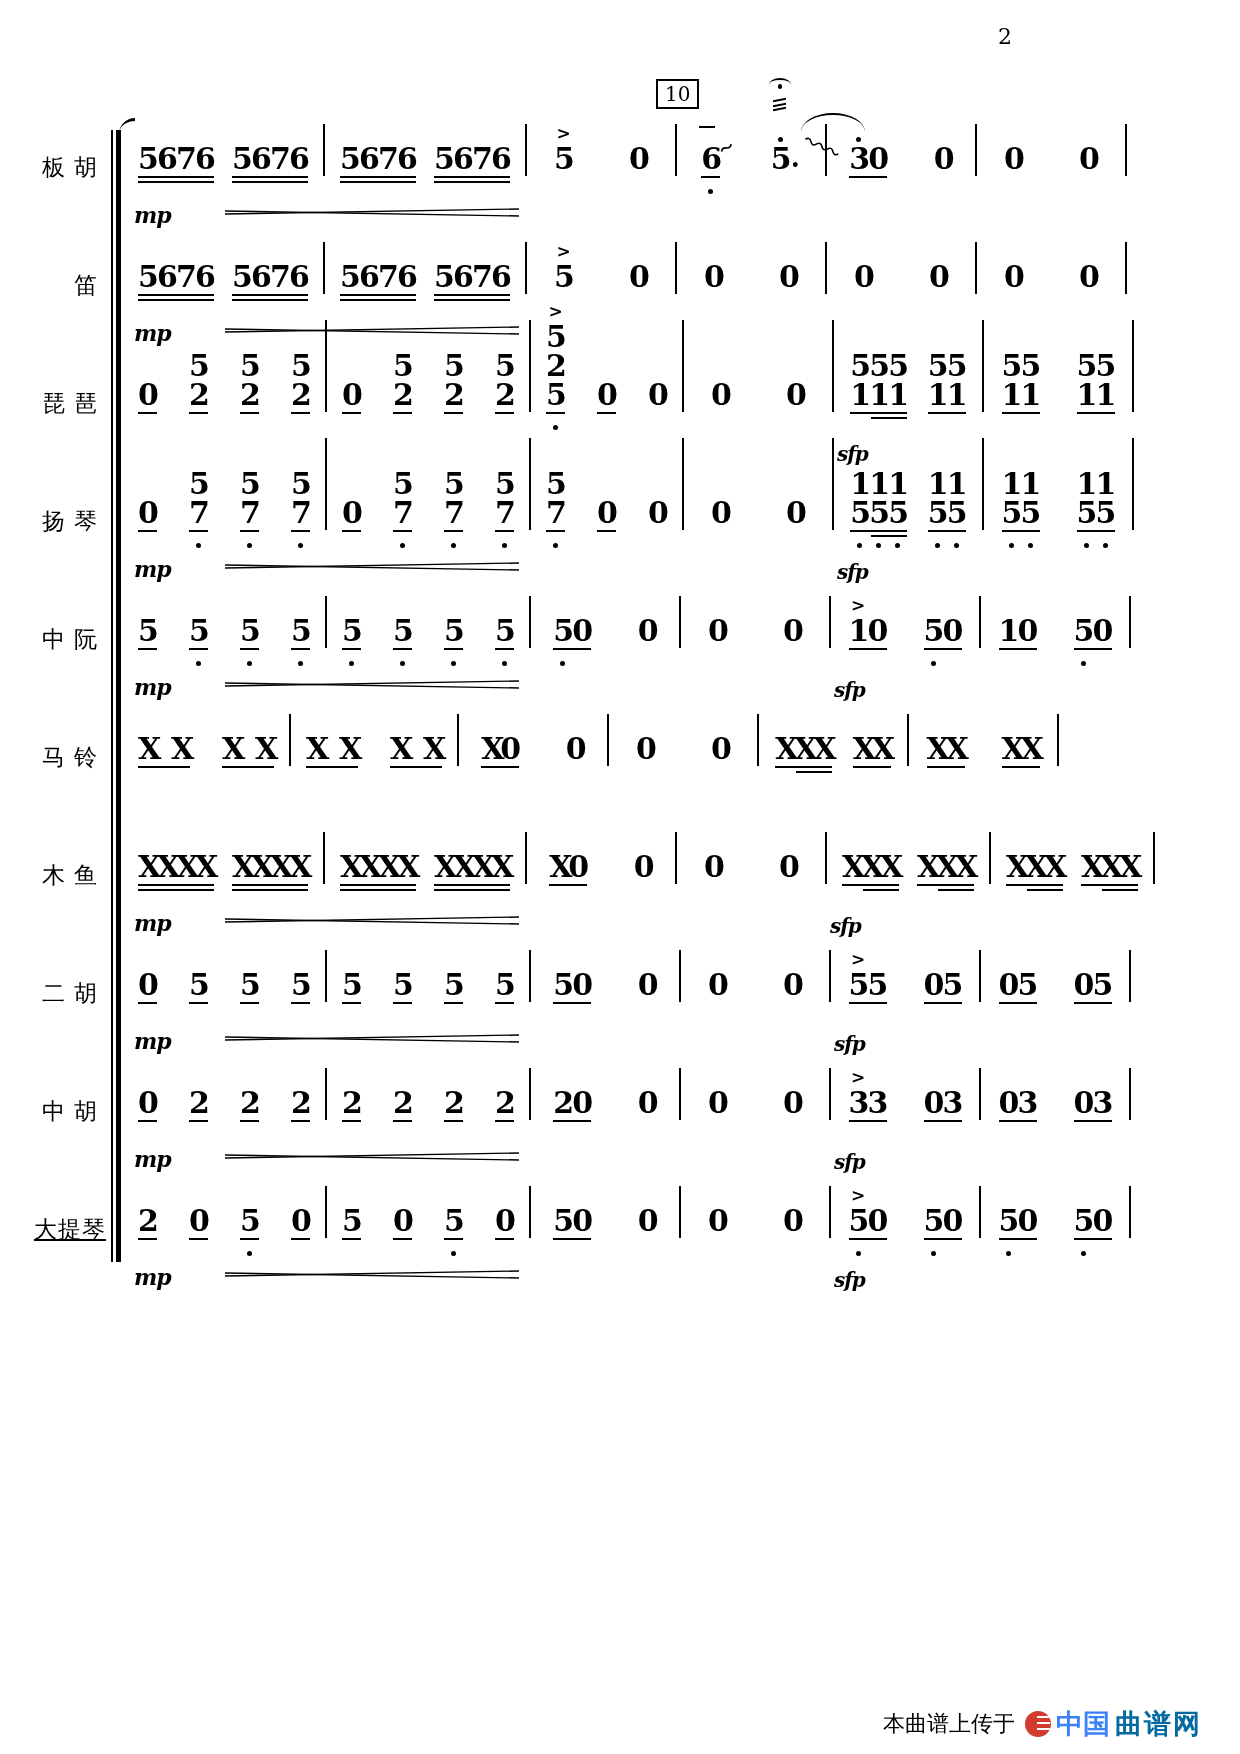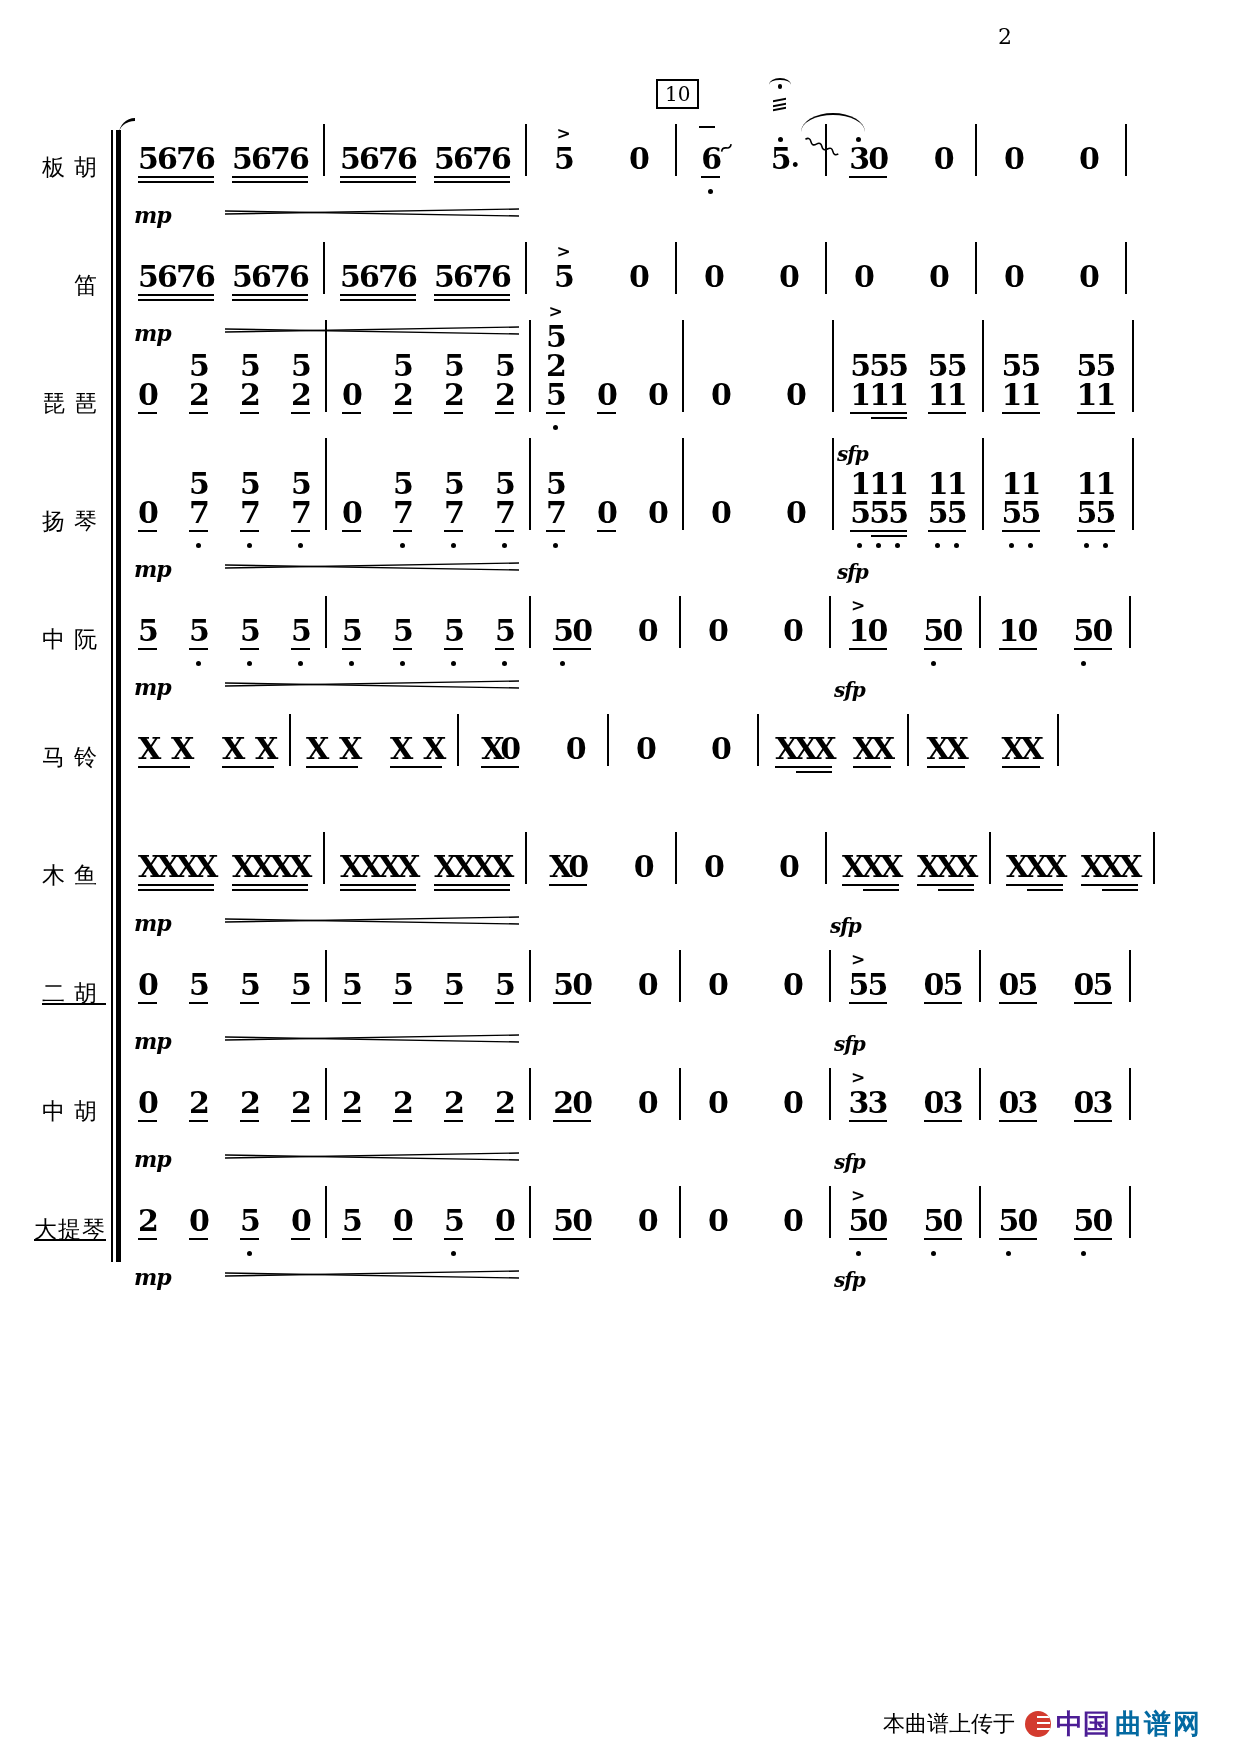--- a/index.html
+++ b/index.html
@@ -52,21 +52,21 @@
         border-top:2.5px solid #000;border-radius:50% 50% 0 0/100% 100% 0 0;}
   .rehearsal{position:absolute;top:-56px;left:-26px;border:2px solid #000;background:#fff;
              padding:0 7px;font:20px "DejaVu Serif",serif;line-height:26px;}
   
   .footer{position:absolute;top:1686px;right:38px;display:flex;align-items:center;gap:10px;margin-top:20px;}
   .footer .uptext{font:22px "DejaVu Sans","Liberation Sans",sans-serif;}
   .logo{display:flex;align-items:center;gap:5px;}
   .logomark{width:26px;height:26px;border-radius:50%;position:relative;overflow:hidden;flex:none;}
   .logomark i{position:absolute;right:1px;top:5px;width:13px;height:16px;
       background:repeating-linear-gradient(#fff 0 2.5px,transparent 2.5px 6px);}
-  .logo .cn{font:900 27px "DejaVu Sans","Liberation Sans",sans-serif;color:#4c1d95;}
+  .logo .cn{font:900 27px "DejaVu Sans","Liberation Sans",sans-serif;color:#3b82f6;}
   .logo .qp{font:900 27px "DejaVu Sans","Liberation Sans",sans-serif;letter-spacing:2px;}
 </style>
 </head>
 <body>
 
 <div class="pagenum">2</div>
 
 <div class="brk-thin"></div>
 <div class="brk-thick"></div>
 <div class="bhook"></div>
@@ -1596,21 +1596,21 @@
             <div class="dc"></div>
           </div>
         </div>
       </div>
       <div class="bar"></div>
       <svg width="300" height="14" class="hairpin">
         <line x1="2" y1="8" x2="296" y2="3" stroke="#000" stroke-width="1.4"></line>
         <line x1="2" y1="5" x2="296" y2="10" stroke="#000" stroke-width="1.4"></line>
       </svg>
     </div>
-    <div class="ilabel" style="top: 978px; text-decoration: underline;">二胡</div>
+    <div class="ilabel" style="top: 978px;">二胡</div>
     <div class="srow" style="top: 926px;">
       <div class="meas" style="gap: 32px;">
         <div class="unit">
           <div class="dr2">
             <span class="dg">0</span>
           </div>
           <div class="uls">
             <div class="ul"></div>
           </div>
           <div class="dr">

